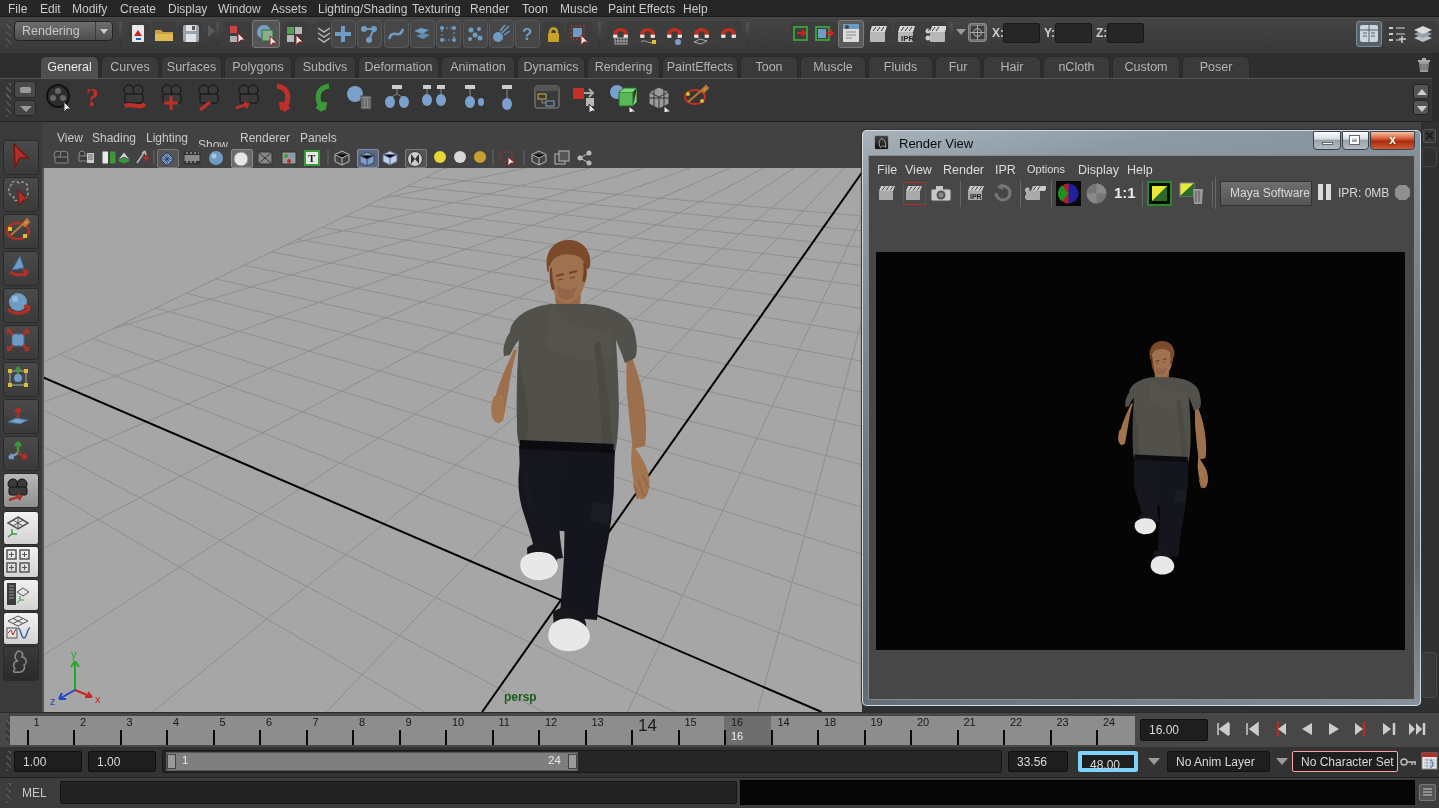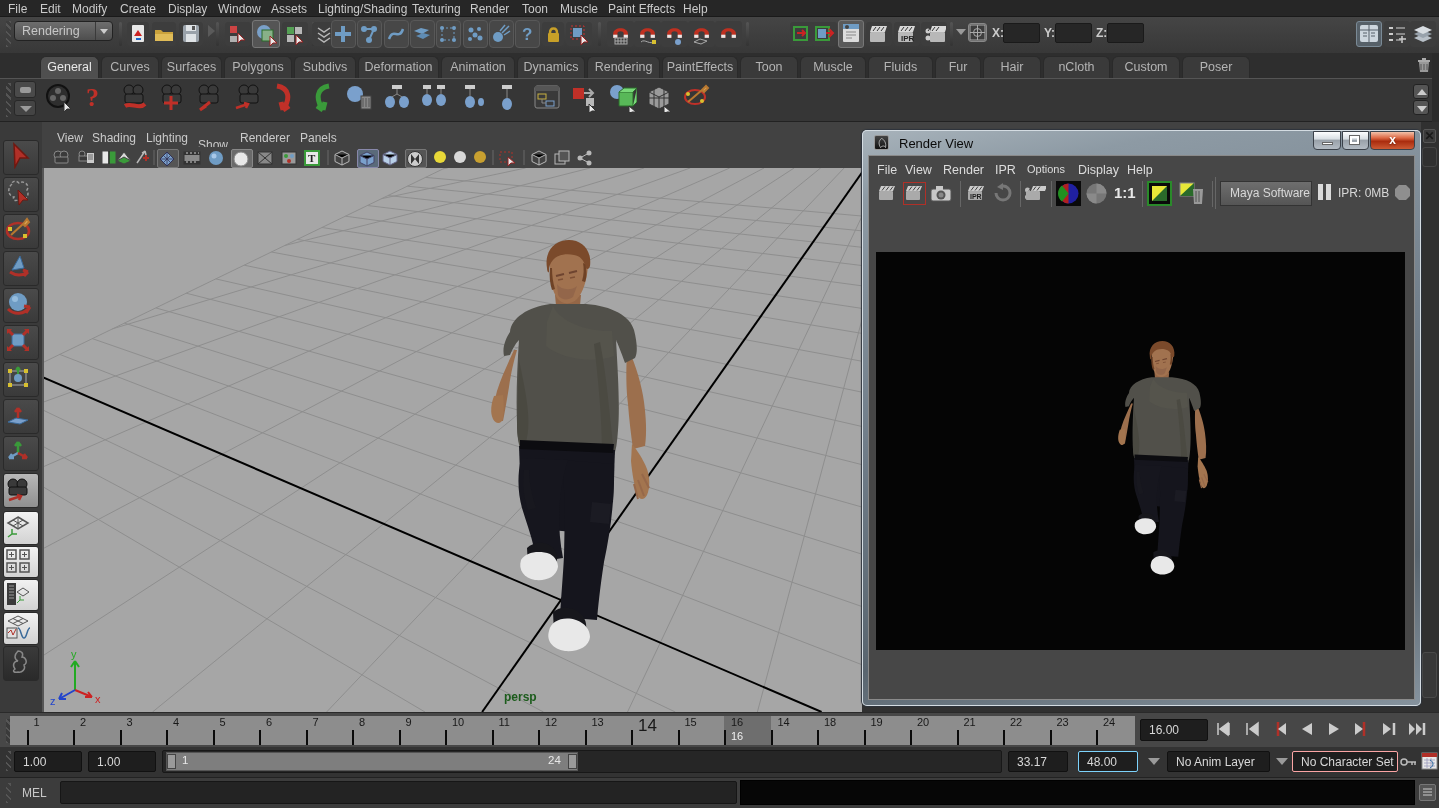--- a/index.html
+++ b/index.html
@@ -1081,22 +1081,22 @@
 <div class="abs" style="left:0;top:747px;width:1439px;height:30px;background:#333">
     <div class="abs" style="left:6px;top:4px;width:5px;height:20px;background:repeating-linear-gradient(45deg,#555 0 2px,#333 2px 5px)"></div>
     <div class="abs" style="left:14px;top:4px;width:68px;height:21px;background:#1e1e1e;border:1px solid #111;border-radius:2px;color:#d8d8d8;font-size:12px;line-height:20px;padding-left:8px">1.00</div>
     <div class="abs" style="left:88px;top:4px;width:68px;height:21px;background:#1e1e1e;border:1px solid #111;border-radius:2px;color:#d8d8d8;font-size:12px;line-height:20px;padding-left:8px">1.00</div>
     <div class="abs" style="left:162px;top:3px;width:840px;height:23px;background:#262626;border:1px solid #181818;border-radius:2px"></div>
     <div class="abs" style="left:166px;top:5px;width:412px;height:19px;background:#7e7e7e;border:1px solid #555"></div>
     <div class="abs" style="left:167px;top:7px;width:9px;height:15px;background:#9a9a9a;border:1px solid #444"></div>
     <div class="abs" style="left:568px;top:7px;width:9px;height:15px;background:#9a9a9a;border:1px solid #444"></div>
     <span class="abs" style="left:182px;top:7px;color:#e8e8e8;font-size:11.5px">1</span>
     <span class="abs" style="left:548px;top:7px;color:#e8e8e8;font-size:11.5px">24</span>
-    <div class="abs" style="left:1008px;top:4px;width:60px;height:21px;background:#1e1e1e;border:1px solid #111;border-radius:2px;color:#d8d8d8;font-size:12px;line-height:20px;padding-left:8px">33.17</div>
-    <div class="abs" style="left:1078px;top:4px;width:60px;height:21px;background:#1e1e1e;border:1px solid #7dd3fc;border-radius:2px;color:#d8d8d8;font-size:12px;line-height:20px;padding-left:8px">48.00</div>
+    <div class="abs" style="left:1008px;top:4px;width:60px;height:21px;background:#1e1e1e;border:1px solid #111;border-radius:2px;color:#d8d8d8;font-size:12px;line-height:20px;padding-left:8px">33.56</div>
+    <div class="abs" style="left:1078px;top:4px;width:60px;height:21px;background:#1e1e1e;border:4px solid #7dd3fc;border-radius:2px;color:#d8d8d8;font-size:12px;line-height:20px;padding-left:8px">48.00</div>
     <div class="abs" style="left:1148px;top:11px;width:0;height:0;border-left:6px solid transparent;border-right:6px solid transparent;border-top:7px solid #9a9a9a"></div>
     <div class="abs" style="left:1167px;top:4px;width:103px;height:21px;background:#1e1e1e;border:1px solid #111;border-radius:2px;color:#d8d8d8;font-size:12px;line-height:20px;padding-left:8px">No Anim Layer</div>
     <div class="abs" style="left:1276px;top:11px;width:0;height:0;border-left:6px solid transparent;border-right:6px solid transparent;border-top:7px solid #9a9a9a"></div>
     <div class="abs" style="left:1292px;top:4px;width:106px;height:21px;background:#1e1e1e;border:1px solid #fca5a5;border-radius:2px;color:#d8d8d8;font-size:12px;line-height:20px;padding-left:8px">No Character Set</div>
     <div class="abs" style="left:1400px;top:8px;width:18px;height:14px">
       <svg width="18" height="14" viewBox="0 0 18 14" style="display:block">
         <circle cx="4" cy="7" r="3" fill="none" stroke="#bbb" stroke-width="1.5"></circle>
         <path d="M7 7 L16 7 M12 7 L12 10 M15 7 L15 10" stroke="#bbb" stroke-width="1.5"></path>
       </svg>
     </div>

